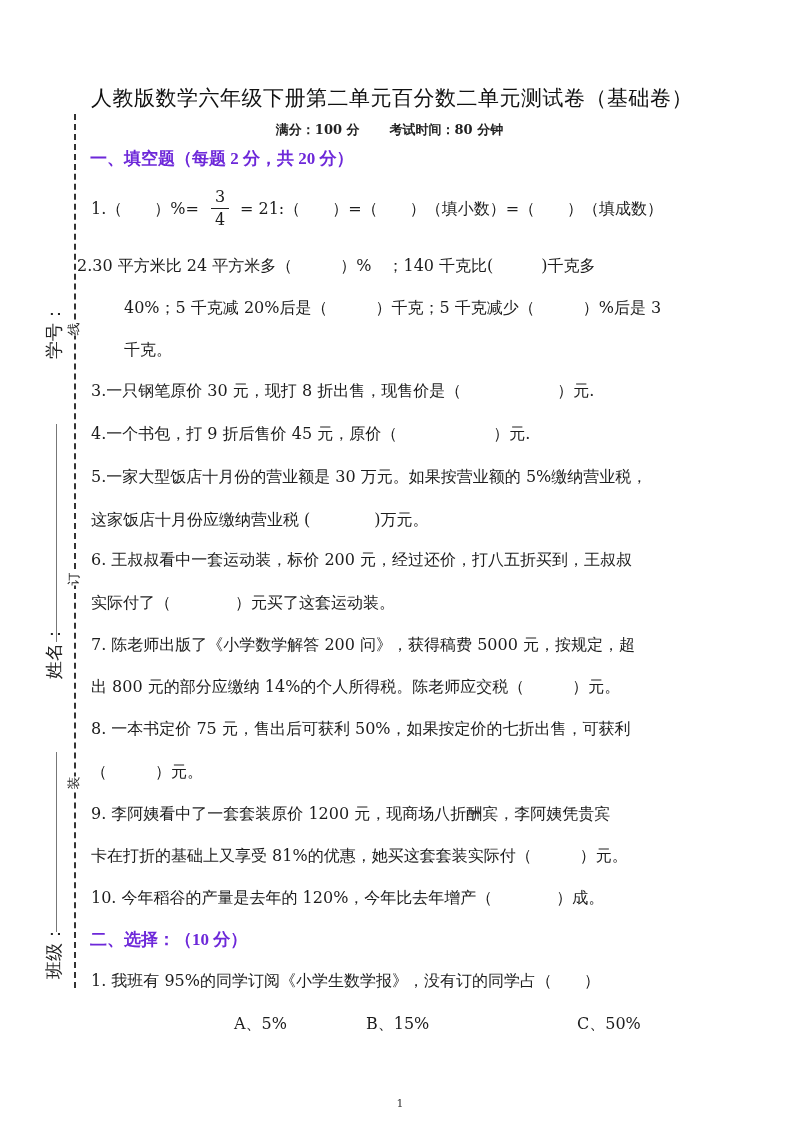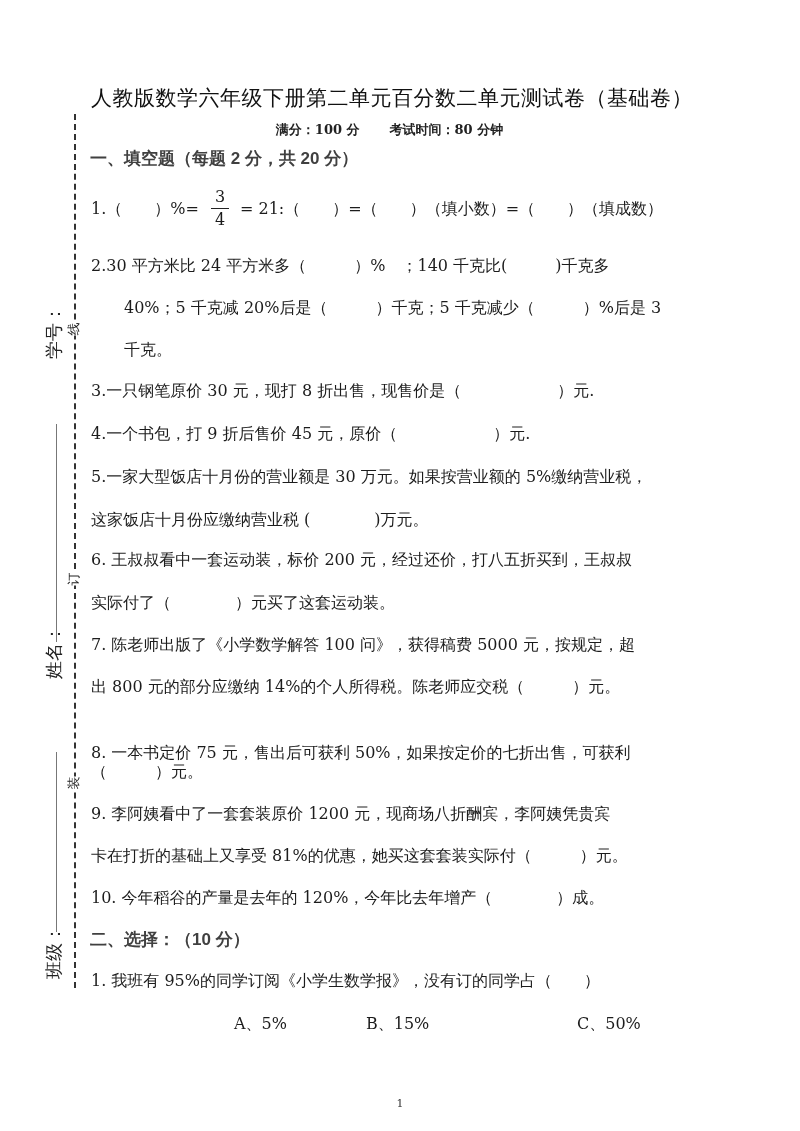--- a/index.html
+++ b/index.html
@@ -4,21 +4,21 @@
 <style>
   html, body { margin: 0; padding: 0; }
   body {
     width: 800px; height: 1131px; background: #ffffff; position: relative; overflow: hidden;
     font-family: "DejaVu Serif", "Liberation Serif", serif; color: #1a1a1a;
   }
   .abs { position: absolute; white-space: nowrap; }
   .title { left: 0; width: 784px; top: 84px; text-align: center; font-size: 21px; letter-spacing: 0.5px; color: #111; font-family: "DejaVu Sans", "Liberation Sans", sans-serif; }
   .subtitle { left: 0; width: 779px; top: 121px; text-align: center; font-size: 13px; font-weight: bold; color: #222; }
   .subtitle span.gap { display: inline-block; width: 30px; }
-  .section { font-size: 17px; font-weight: bold; color: #404040; font-family: Liberation Sans, sans-serif; }
+  .section { font-size: 17px; font-weight: bold; color: #6d28d9; font-family: Liberation Serif, serif; }
   .line { font-size: 16px; color: #1c1c1c; }
   .frac { position: absolute; left: 211px; top: 187px; width: 18px; text-align: center; font-size: 16px; line-height: 20px; }
   .frac .bar { height: 1px; background: #222; margin: 1px 0; }
   
   .dash-line { position: absolute; left: 74px; top: 114px; height: 874px; width: 0; border-left: 2px dashed #333; }
   .margin-label { position: absolute; font-size: 18px; color: #222; transform: rotate(-90deg); transform-origin: center; }
   .margin-mark { position: absolute; font-size: 13px; color: #222; transform: rotate(-90deg); transform-origin: center; background: #fff; }
   .underline-v { position: absolute; width: 0; border-left: 1px solid #777; }
   .page-num { left: 0; width: 800px; top: 1097px; text-align: center; font-size: 11px; color: #333; }
 </style>
@@ -45,37 +45,37 @@
 <div class="abs section" style="left:90px; top:147px;">一、填空题（每题 2 分，共 20 分）</div>
 
 <div class="abs line" style="left:91px; top:199px;">1.（　　）%=</div>
 <div class="frac">
   <div>3</div>
   <div class="bar"></div>
   <div>4</div>
 </div>
 <div class="abs line" style="left:240px; top:199px;">= 21:（　　）=（　　）（填小数）=（　　）（填成数）</div>
 
-<div class="abs line" style="left:91px; top:256px;">2.30 平方米比 24 平方米多（　　　）%　；140 千克比(　　　)千克多</div>
+<div class="abs line" style="left:77px; top:256px;">2.30 平方米比 24 平方米多（　　　）%　；140 千克比(　　　)千克多</div>
 <div class="abs line" style="left:124px; top:298px;">40%；5 千克减 20%后是（　　　）千克；5 千克减少（　　　）%后是 3</div>
 <div class="abs line" style="left:124px; top:340px;">千克。</div>
 
 <div class="abs line" style="left:91px; top:381px;">3.一只钢笔原价 30 元，现打 8 折出售，现售价是（　　　　　　）元.</div>
 <div class="abs line" style="left:91px; top:424px;">4.一个书包，打 9 折后售价 45 元，原价（　　　　　　）元.</div>
 
 <div class="abs line" style="left:91px; top:467px;">5.一家大型饭店十月份的营业额是 30 万元。如果按营业额的 5%缴纳营业税，</div>
 <div class="abs line" style="left:91px; top:510px;">这家饭店十月份应缴纳营业税 (　　　　)万元。</div>
 
 <div class="abs line" style="left:91px; top:550px;">6. 王叔叔看中一套运动装，标价 200 元，经过还价，打八五折买到，王叔叔</div>
 <div class="abs line" style="left:91px; top:593px;">实际付了（　　　　）元买了这套运动装。</div>
 
-<div class="abs line" style="left:91px; top:635px;">7. 陈老师出版了《小学数学解答 100 问》，获得稿费 5000 元，按规定，超</div>
+<div class="abs line" style="left:91px; top:635px;">7. 陈老师出版了《小学数学解答 200 问》，获得稿费 5000 元，按规定，超</div>
 <div class="abs line" style="left:91px; top:677px;">出 800 元的部分应缴纳 14%的个人所得税。陈老师应交税（　　　）元。</div>
 
-<div class="abs line" style="left:91px; top:719px;margin-top:24px;">8. 一本书定价 75 元，售出后可获利 50%，如果按定价的七折出售，可获利</div>
+<div class="abs line" style="left:91px; top:719px;">8. 一本书定价 75 元，售出后可获利 50%，如果按定价的七折出售，可获利</div>
 <div class="abs line" style="left:91px; top:762px;">（　　　）元。</div>
 
 <div class="abs line" style="left:91px; top:804px;">9. 李阿姨看中了一套套装原价 1200 元，现商场八折酬宾，李阿姨凭贵宾</div>
 <div class="abs line" style="left:91px; top:846px;">卡在打折的基础上又享受 81%的优惠，她买这套套装实际付（　　　）元。</div>
 
 <div class="abs line" style="left:91px; top:888px;">10. 今年稻谷的产量是去年的 120%，今年比去年增产（　　　　）成。</div>
 
 <div class="abs section" style="left:90px; top:928px;">二、选择：（10 分）</div>
 <div class="abs line" style="left:91px; top:971px;">1. 我班有 95%的同学订阅《小学生数学报》，没有订的同学占（　　）</div>
 <div class="abs line" style="left:186px; top:1014px;margin-left:48px;">A、5%</div>

